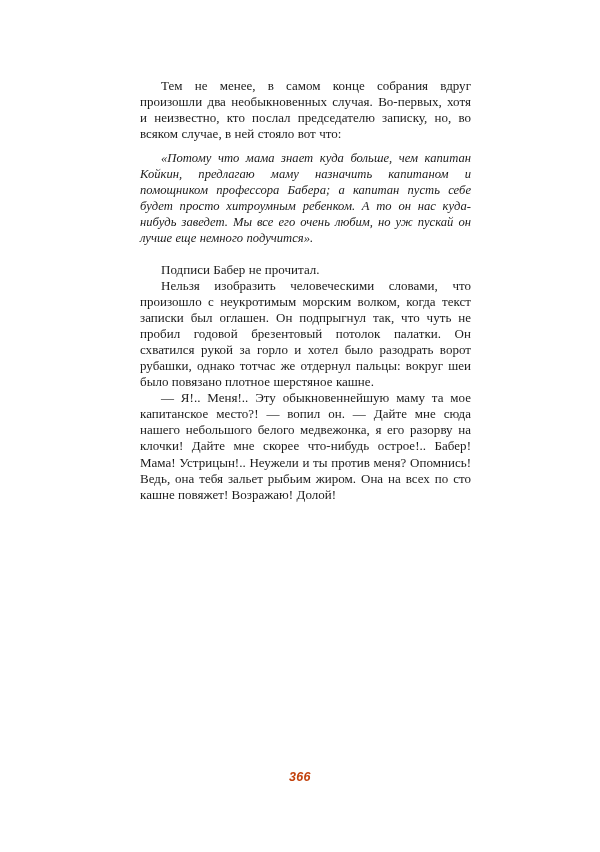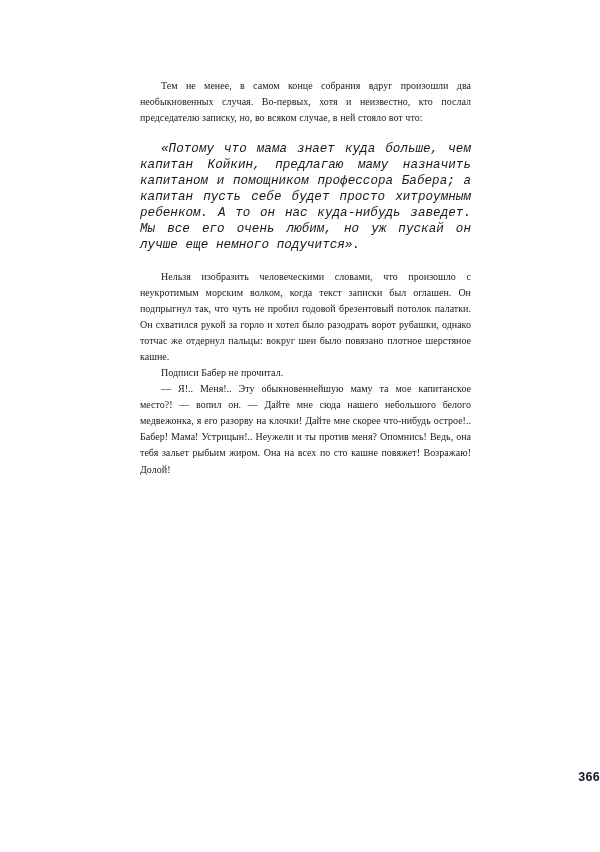--- a/index.html
+++ b/index.html
@@ -22,70 +22,70 @@
     box-sizing: border-box;
   }
   .textblock {
     position: absolute;
     left: 140px;
     top: 78px;
     width: 331px;
   }
   p {
     margin: 0;
-    font-size: 10px;
+    font-size: 13px;
     line-height: 16.05px;
     text-align: justify;
     text-justify: inter-word;
     text-indent: 21px;
     hyphens: manual;
     -webkit-hyphens: manual;
     letter-spacing: 0.02px;
     word-spacing: 0.1px;
   }
   .quote-block {
-    margin-top: 15px;
+    margin-top: 8px;
     margin-bottom: 15.5px;
-    font-family: Liberation Mono, monospace;
   }
   .quote-block p {
     font-style: italic;
     font-size: 12.6px;
     line-height: 16.05px;
     text-indent: 21px;
   }
   .folio {
     position: absolute;
     left: 0;
     top: 770px;
     width: 600px;
-    text-align: right;
+    text-align: center;
     font-family: "Liberation Sans", "DejaVu Sans", sans-serif;
     font-size: 12.5px;
     font-weight: 700;
-    color: #0f172a;
+    color: #c2410c;
     letter-spacing: 0.3px;
+    font-style: italic;
   }
 </style>
 </head>
 <body>
 
 <div class="page">
 
   <div class="textblock">
 
     <p>Тем не менее, в самом конце собрания вдруг произошли два необыкновенных случая. Во-первых, хотя и неизвестно, кто послал председателю записку, но, во всяком случае, в ней стояло вот что:</p>
 
     <div class="quote-block">
       <p>«Потому что мама знает куда больше, чем капитан Койкин, предлагаю маму назначить капитаном и помощником профессора Бабера; а капитан пусть себе будет просто хитроумным ребенком. А то он нас куда-нибудь заведет. Мы все его очень любим, но уж пускай он лучше еще немного подучится».</p>
     </div>
 
+    <p>Подписи Бабер не прочитал.</p>
+
     <p>Нельзя изобразить человеческими словами, что произошло с неукротимым морским волком, когда текст записки был оглашен. Он подпрыгнул так, что чуть не пробил годовой брезентовый потолок палатки. Он схватился рукой за горло и хотел было разодрать ворот рубашки, однако тотчас же отдернул пальцы: вокруг шеи было повязано плотное шерстяное кашне.</p>
-
-    <p>Подписи Бабер не прочитал.</p>
 
     <p>— Я!.. Меня!.. Эту обыкновеннейшую маму та мое капитанское место?! — вопил он. — Дайте мне сюда нашего небольшого белого медвежонка, я его разорву на клочки! Дайте мне скорее что-нибудь острое!.. Бабер! Мама! Устрицын!.. Неужели и ты против меня? Опомнись! Ведь, она тебя зальет рыбьим жиром. Она на всех по сто кашне повяжет! Возражаю! Долой!</p>
 
 
 
 
 
 
   </div>
 

